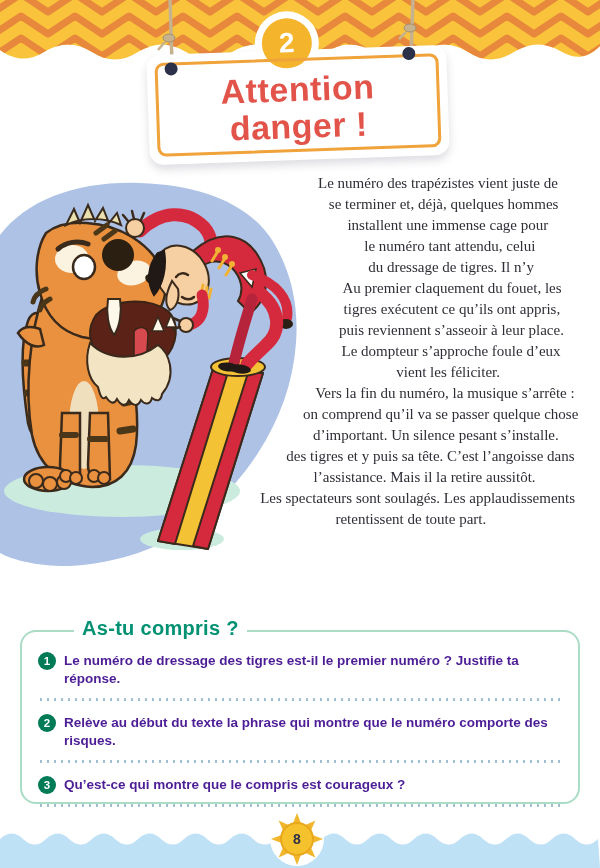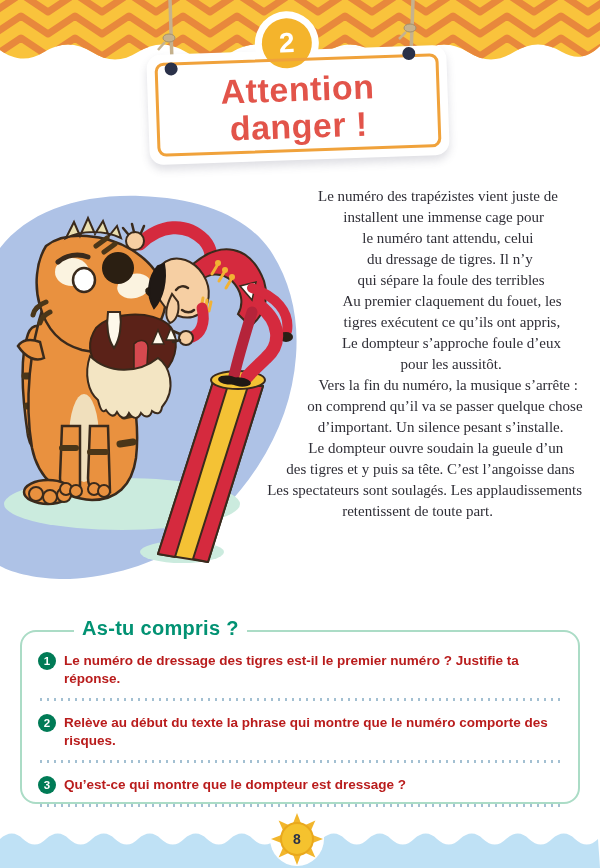--- a/index.html
+++ b/index.html
@@ -22,21 +22,21 @@
   .sign-title { position:absolute; inset:0; display:flex; flex-direction:column; justify-content:center; align-items:center; padding-top:6px; }
   .sign-line { color:#E2544A; font-weight:bold; font-size:34px; line-height:37px; letter-spacing:.5px; }
   .pin { position:absolute; width:13px; height:13px; border-radius:50%; background:#2A3149; }
   .pin-left { left:18px; top:8px; }
   .pin-right { left:256px; top:1px; }
   .badge2wrap { position:absolute; left:109px; top:-39px; width:64px; height:64px; background:#fff; border-radius:50%; }
   .badge2 { position:absolute; inset:7px; background:#F4B42C; border-radius:50%; display:flex; align-items:center; justify-content:center; }
   .badge2 span { color:#fff; font-size:28px; font-weight:bold; }
   
   .story {
-    position:absolute; left:20px; top:186px; width:564px; z-index:2;
+    position:absolute; left:20px; top:173px; width:564px; z-index:2;
     font-family:"Liberation Serif", serif; font-size:15px; line-height:21px; color:#2F2E36;
   }
   .illu {
     float:left; width:320px; height:430px; margin-left:-20px;
     shape-outside: polygon(0px 0px, 245px 0px, 272px 30px, 288px 70px, 294px 120px,
       292px 170px, 278px 215px, 262px 250px, 244px 285px, 222px 318px, 203px 348px,
       172px 372px, 120px 394px, 95px 412px, 0px 430px);
     shape-margin:6px;
   }
   .story .line { text-align:center; min-height:21px; }
@@ -52,21 +52,21 @@
                 -2px -2px #fff, 2px 2px #fff, -2px 2px #fff, 2px -2px #fff;
   }
   .quiz-body { padding:20px 16px 0 16px; }
   .question { display:flex; align-items:flex-start; gap:8px; margin-top:13px; }
   .question:first-child { margin-top:0; }
   .qnum {
     flex:0 0 auto; width:18px; height:18px; border-radius:50%; background:#007B56;
     color:#fff; font-size:11.5px; font-weight:bold; display:flex; align-items:center;
     justify-content:center; box-shadow:0 0 0 1.5px rgba(255,255,255,.9);
   }
-  .qtext { color:#b91c1c; font-size:13.5px; font-weight:bold; line-height:18px; }
+  .qtext { color:#4c1d95; font-size:13.5px; font-weight:bold; line-height:18px; }
   .dotline {
     height:3px; margin:10px 2px 0 2px;
     background:repeating-linear-gradient(to right, #A3C0D2 0 2px, transparent 2px 7px);
   }
   
   .bottomwave { position:absolute; left:0; bottom:0; z-index:1; }
 </style>
 </head>
 <body>
 
@@ -193,53 +193,54 @@
           <ellipse cx="286" cy="151" rx="7" ry="5" fill="#2A2016"></ellipse>
 
           <path d="M260,120 C280,136 282,158 266,172 C258,180 251,186 247,191" fill="none" stroke="#D52A3E" stroke-width="13"></path>
           <path d="M252,126 C244,152 238,172 234,190" fill="none" stroke="#B5243A" stroke-width="11"></path>
           <ellipse cx="240" cy="196" rx="11" ry="4.5" fill="#201915" transform="rotate(6 240 196)"></ellipse>
           <ellipse cx="228" cy="194" rx="10" ry="4.5" fill="#201915" transform="rotate(6 228 194)"></ellipse>
         </g>
       </svg>
     </div>
     <div class="line">Le numéro des trapézistes vient juste de</div>
+    <div class="line">se terminer et, déjà, quelques hommes</div>
     <div class="line">installent une immense cage pour</div>
     <div class="line">le numéro tant attendu, celui</div>
     <div class="line">du dressage de tigres. Il n’y</div>
-    <div class="line">qui sépare la foule des terribles</div>
     <div class="line">Au premier claquement du fouet, les</div>
     <div class="line">tigres exécutent ce qu’ils ont appris,</div>
+    <div class="line">puis reviennent s’asseoir à leur place.</div>
     <div class="line">Le dompteur s’approche foule d’eux</div>
-    <div class="line">pour les aussitôt.</div>
+    <div class="line">vient les féliciter.</div>
     <div class="line">Vers la fin du numéro, la musique s’arrête :</div>
     <div class="line">on comprend qu’il va se passer quelque chose</div>
     <div class="line">d’important. Un silence pesant s’installe.</div>
-    <div class="line">Le dompteur ouvre soudain la gueule d’un</div>
     <div class="line">des tigres et y puis sa tête. C’est l’angoisse dans</div>
+    <div class="line">l’assistance. Mais il la retire aussitôt.</div>
     <div class="line">Les spectateurs sont soulagés. Les applaudissements</div>
     <div class="line">retentissent de toute part.</div>
   </div>
 
   <div class="quizbox">
     <div class="quiz-title">As-tu compris ?</div>
     <div class="quiz-body">
       <div class="question">
         <div class="qnum">1</div>
         <div class="qtext">Le numéro de dressage des tigres est-il le premier numéro ? Justifie ta réponse.</div>
       </div>
       <div class="dotline"></div>
       <div class="question">
         <div class="qnum">2</div>
         <div class="qtext">Relève au début du texte la phrase qui montre que le numéro comporte des risques.</div>
       </div>
       <div class="dotline"></div>
       <div class="question">
         <div class="qnum">3</div>
-        <div class="qtext">Qu’est-ce qui montre que le dompteur est dressage ?</div>
+        <div class="qtext">Qu’est-ce qui montre que le compris est courageux ?</div>
       </div>
       <div class="dotline"></div>
     </div>
   </div>
 
   <svg class="bottomwave" width="600" height="60" viewBox="0 0 600 60">
     <path d="M0,31 q12,-11 23,0 q12,11 23,0 q12,-11 23,0 q12,11 23,0 q12,-11 23,0 q12,11 23,0 q12,-11 23,0 q12,11 23,0 q12,-11 23,0 q12,11 23,0 q12,-11 23,0 q12,11 23,0 q12,-11 23,0 q12,11 23,0 q12,-11 23,0 q12,11 23,0 q12,-11 23,0 q12,11 23,0 q12,-11 23,0 q12,11 23,0 q12,-11 23,0 q12,11 23,0 q12,-11 23,0 q12,11 23,0 q12,-11 23,0 q12,11 23,0 L600,60 L0,60 Z" fill="#BFE1F5"></path>
     <circle cx="297" cy="31" r="27" fill="#FFFFFF"></circle>
     <g transform="translate(297,31)" fill="#F2B62C">
       <polygon points="0,-26 5,-13 -5,-13"></polygon>

